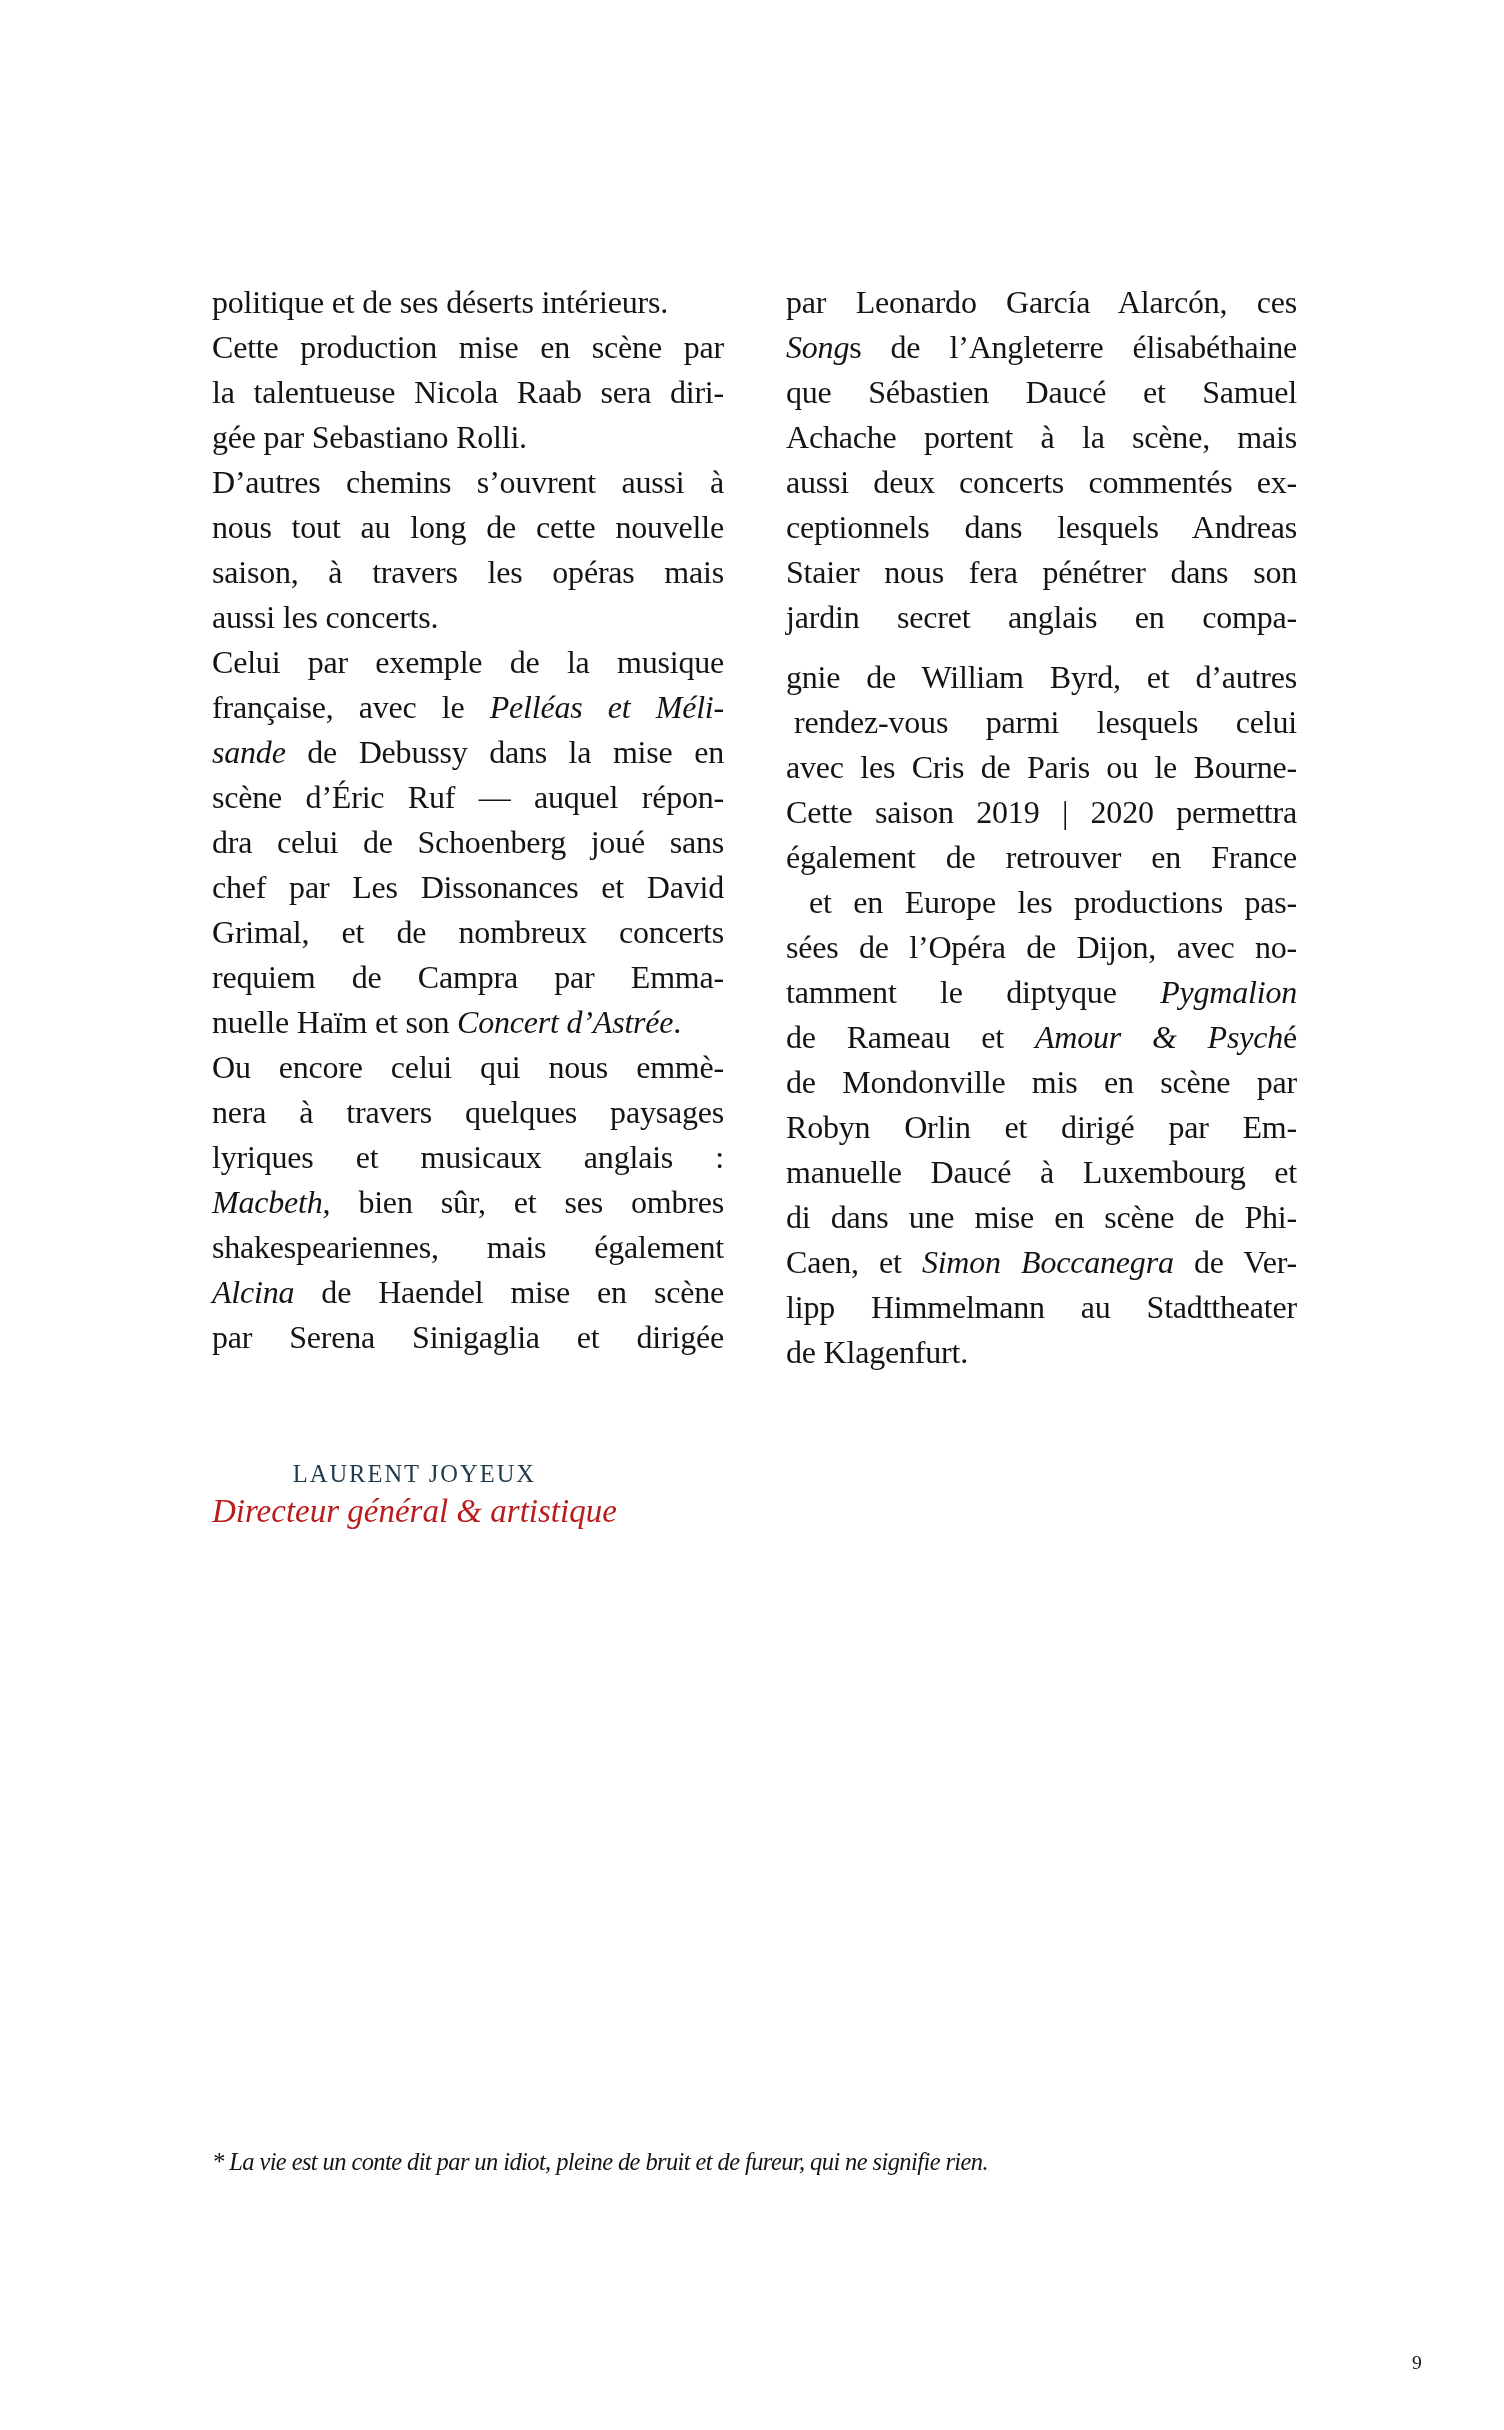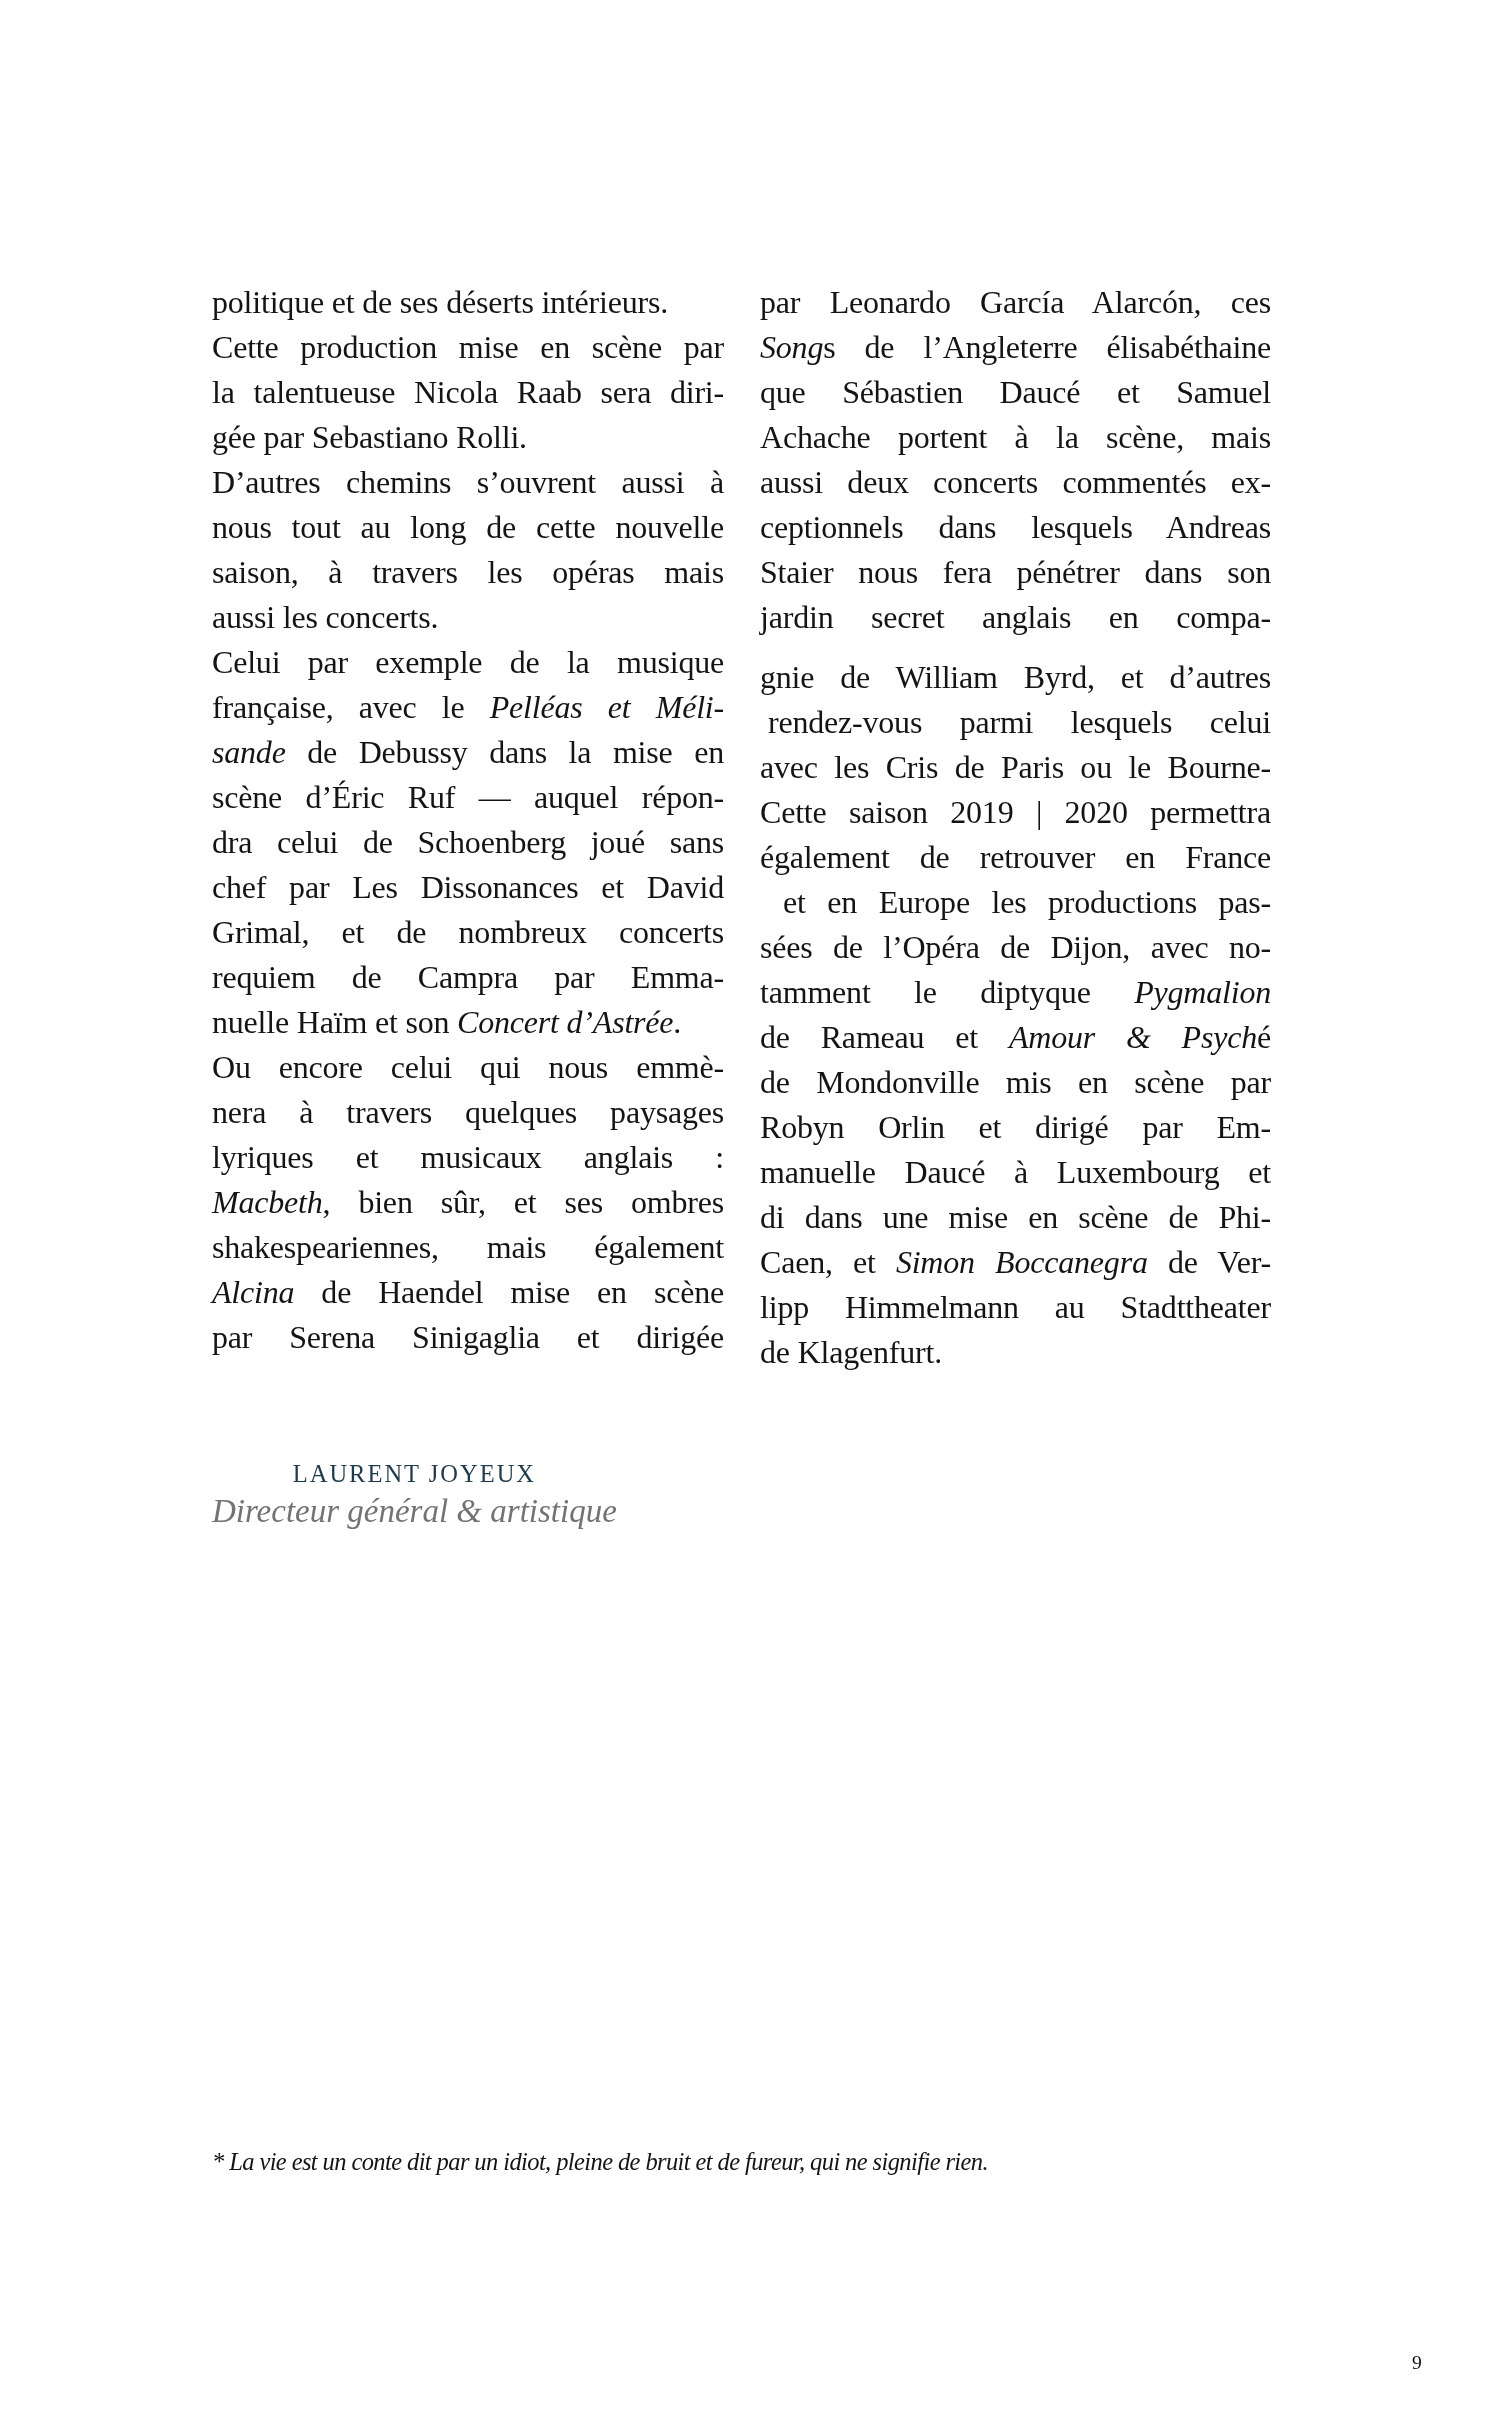--- a/index.html
+++ b/index.html
@@ -14,21 +14,21 @@
       overflow: hidden;
       font-family: "Liberation Serif", "DejaVu Serif", serif;
       color: #141414;
     }
     .column {
       position: absolute;
       top: 280px;
       width: 512px;
     }
     #col-left { left: 212px; }
-    #col-right { left: 760px; width: 511px; }
+    #col-right { left: 786px; width: 511px; }
     .line {
       display: block;
       height: 45px;
       line-height: 45px;
       font-size: 32px;
       white-space: nowrap;
       text-align: justify;
       text-align-last: justify;
       letter-spacing: -0.2px;
     }
@@ -125,19 +125,19 @@
     <span class="line" style="white-space: nowrap;"><span>Robyn Orlin et dirigé par Em-</span></span>
     <span class="line" style="white-space: nowrap;"><span>manuelle Daucé à Luxembourg et</span></span>
     <span class="line" style="white-space: nowrap;"><span>di dans une mise en scène de Phi-</span></span>
     <span class="line" style="white-space: nowrap;"><span>Caen, et </span><i>Simon Boccanegra</i><span> de Ver-</span></span>
     <span class="line" style="white-space: nowrap;"><span>lipp Himmelmann au Stadttheater</span></span>
     <span class="line end" style="white-space: nowrap;"><span>de Klagenfurt.</span></span>
   </div>
 
 <div class="signature">
   <span class="sig-name" style="color: rgb(31, 58, 74); text-align: center;">Laurent Joyeux</span>
-  <span class="sig-title" style="color: #737373;">Directeur général &amp; artistique</span>
+  <span class="sig-title" style="color: #b91c1c;">Directeur général &amp; artistique</span>
 </div>
 
 <div class="footnote">* La vie est un conte dit par un idiot, pleine de bruit et de fureur, qui ne signifie rien.</div>
 
 <div class="page-number">9</div>
 
 
 </body></html>

